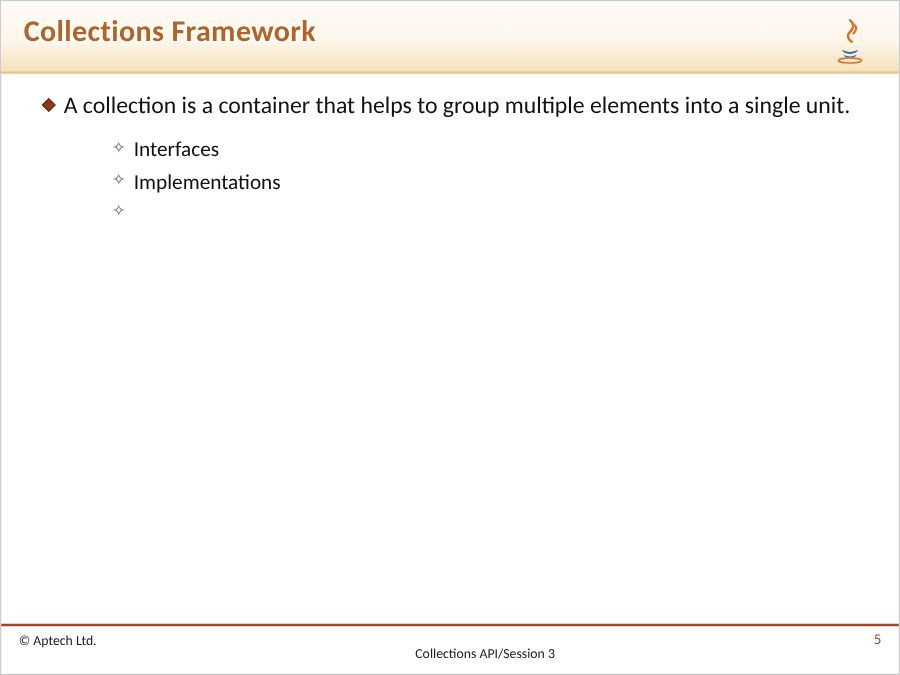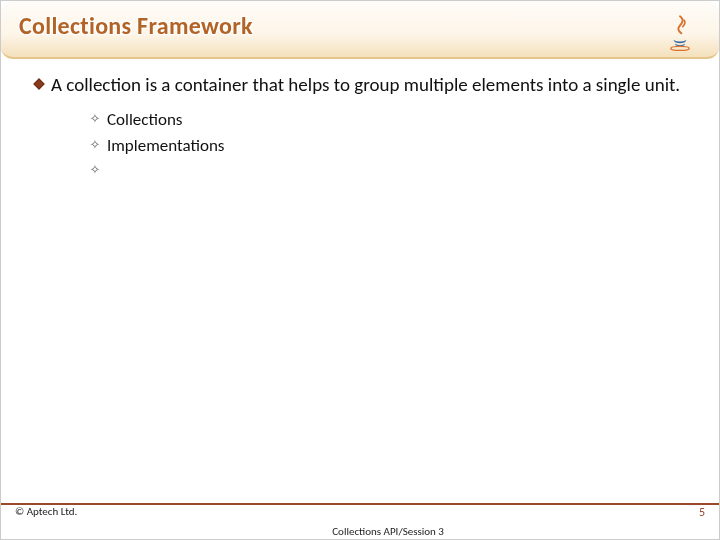--- a/index.html
+++ b/index.html
@@ -13,21 +13,20 @@
   }
   .title-bar {
     height: 58px;
     padding: 10px 18px 0 18px;
     background: linear-gradient(to bottom, #fefcf8 0%, #fdf5e8 60%, #f4e0bc 100%);
     border-bottom: 2px solid #e5c58a;
     position: relative;
     display: flex;
     align-items: flex-start;
     justify-content: space-between;
-    border-radius: 12px;
   }
   .title-text {
     font-size: 24px;
     font-weight: 700;
     color: #b36325;
     text-shadow: 1px 1px 0 #fff, -1px -1px 0 #fff, 1px -1px 0 #fff, -1px 1px 0 #fff;
     letter-spacing: 0.3px;
   }
   .logo { width: 42px; height: 42px; }
   .content {
@@ -68,25 +67,25 @@
   }
   .sub-bullet {
     flex: 0 0 24px;
     color: #6b6b6b;
     font-size: 13px;
     padding-top: 2px;
     text-align: center;
   }
   .footer {
     position: absolute;
-    left: 0; right: 0; bottom: 0;
-    height: 36px;
+    left: 0; right: 0; bottom: 16px;
+    height: 24px;
     border-top: 2px solid #9a4a2a;
     display: flex;
-    align-items: flex-start;
+    align-items: center;
     font-size: 11px;
     color: #222;
     padding: 0 14px;
   }
   .footer .left { flex: 0 0 auto; }
   .footer .center { flex: 1; text-align: center; margin-top: 20px; }
   .footer .right { flex: 0 0 auto; color: #9a4a2a; font-size: 12px; }
 </style>
 </head>
 <body>
@@ -112,21 +111,21 @@
         <span class="bullet">
             <span class="bullet-diamond"></span>
           </span>
         <span class="li-text">A collection is a container that helps to group multiple elements into a single unit.</span>
       </li>
     </ul>
 
     <ul class="sub">
       <li>
         <span class="sub-bullet">✧</span>
-        <span>Collections</span>
+        <span>Interfaces</span>
       </li>
       <li>
         <span class="sub-bullet">✧</span>
         <span>Implementations</span>
       </li>
       <li>
         <span class="sub-bullet">✧</span>
       </li>
     </ul>
   </div>

